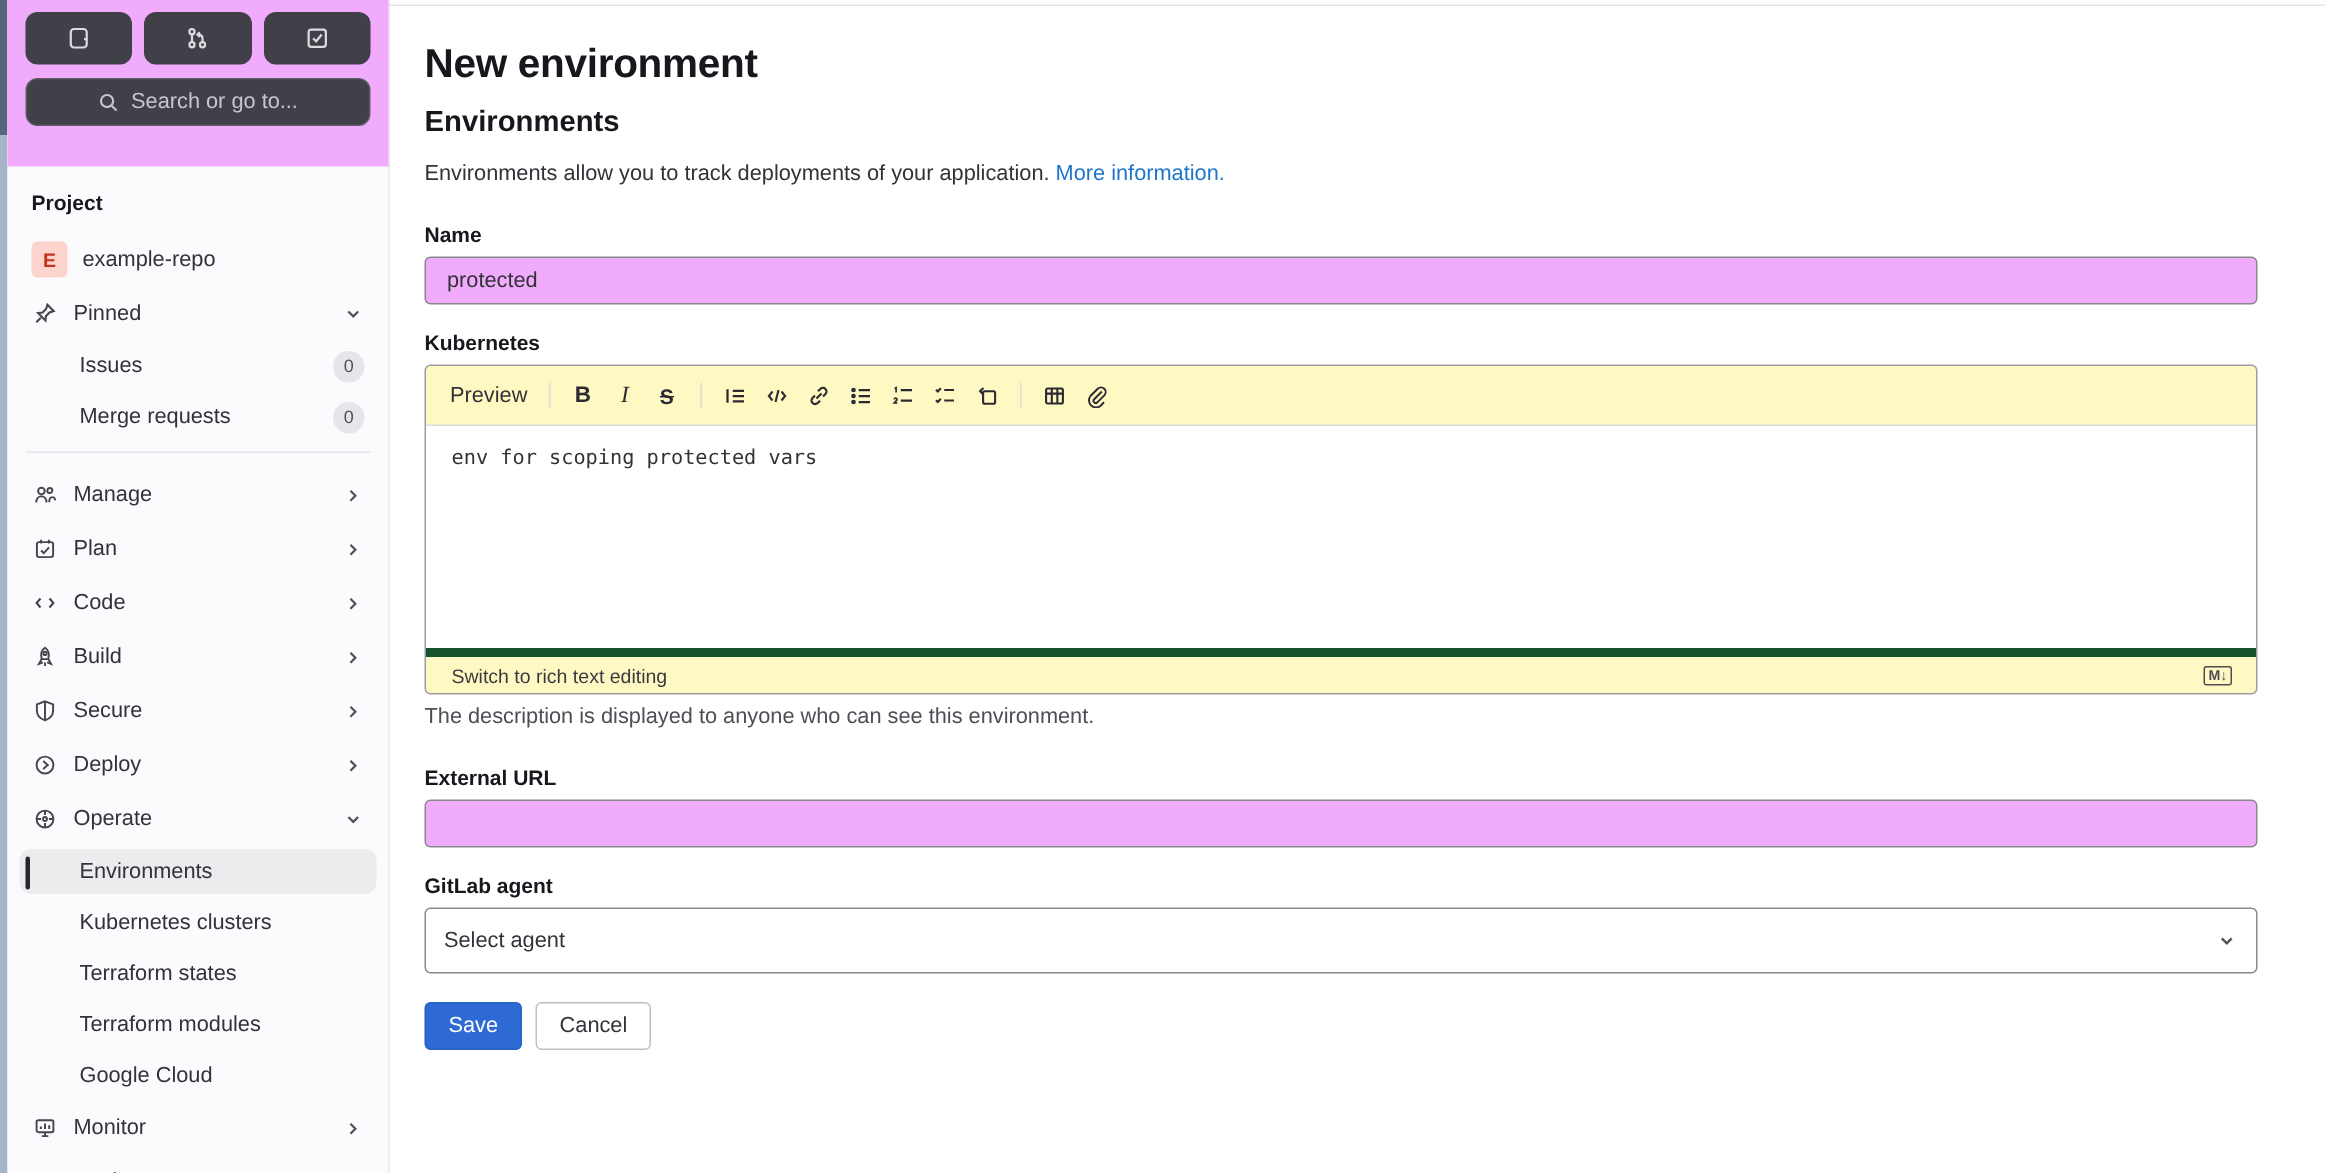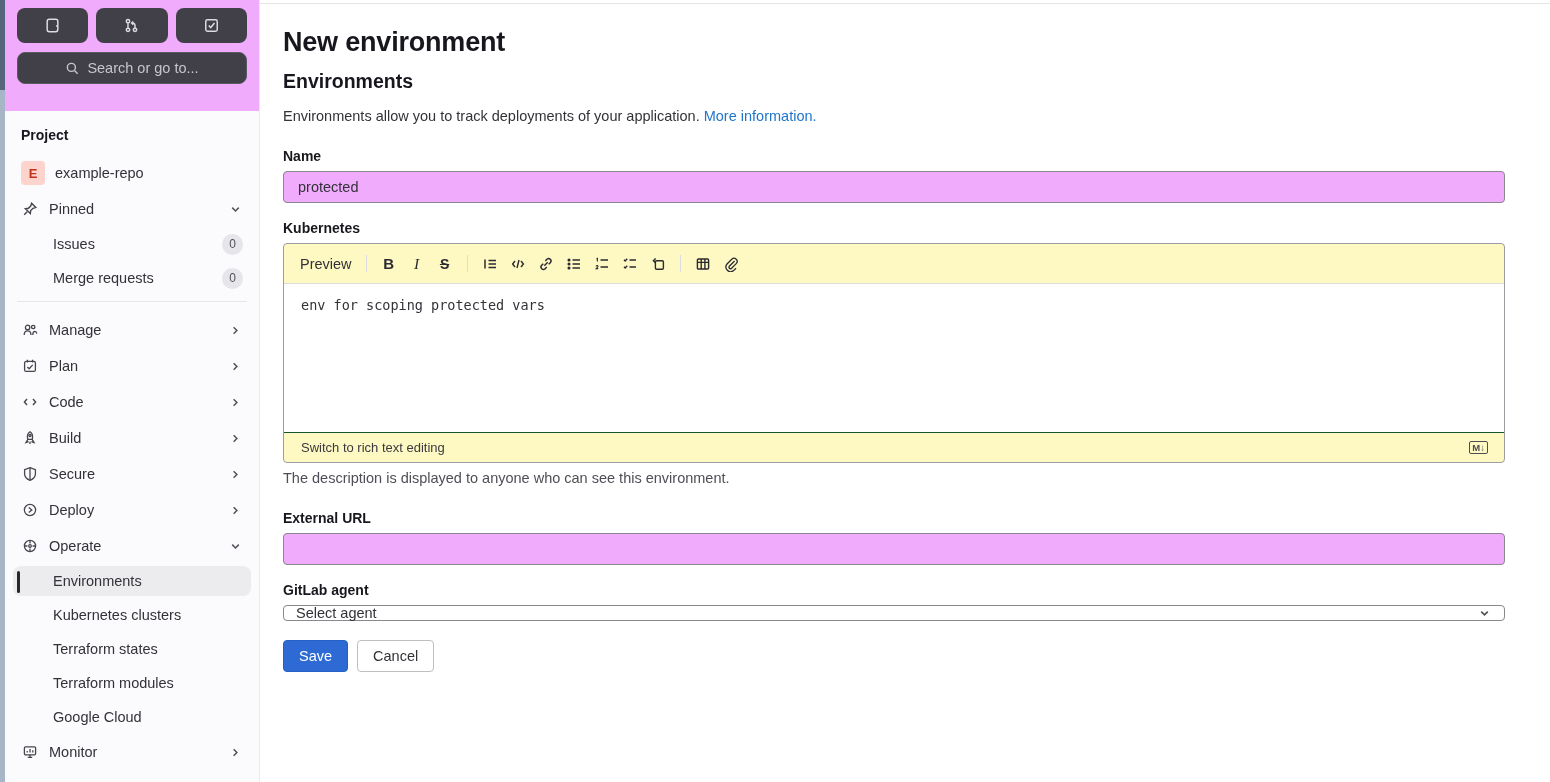--- a/index.html
+++ b/index.html
@@ -46,26 +46,26 @@
   
   .editor { border:1px solid #9d9ca2; border-radius:4px; background:#fef9c3; }
   .editor-toolbar { height:40px; display:flex; align-items:center; padding:0 8px 0 16px; border-bottom:1px solid #dcdcde; }
   .tb-text { font-size:14.5px; color:#333238; cursor:pointer; margin-right:6px; }
   .tb-sep { width:1px; height:17px; background:#dcdcde; margin:0 8px; }
   .tb-btn { width:26px; height:26px; display:flex; align-items:center; justify-content:center; color:#2b2a31; cursor:pointer; margin:0 1px; border-radius:4px; }
   .glyph-bold { font-weight:800; font-size:15px; }
   .glyph-italic { font-style:italic; font-family:"Liberation Serif",serif; font-size:15.5px; }
   .glyph-strike { text-decoration:line-through; font-size:14px; font-weight:600; }
   .editor-body { display:block; width:100%; height:148px; border:0; resize:none; outline:none; padding:13px 17px; font-family:"DejaVu Sans Mono",monospace; font-size:13.5px; color:#333238; background:#fff; }
-  .editor-footer { height:30px; border-top:1px solid #14532d; display:flex; align-items:center; justify-content:space-between; padding:0 16px 0 17px; border-radius:0 0 4px 4px; }
+  .editor-footer { height:30px; border-top:6px solid #14532d; display:flex; align-items:center; justify-content:space-between; padding:0 16px 0 17px; border-radius:0 0 4px 4px; }
   .footer-link { font-size:13px; color:#3a393f; cursor:pointer; }
   .md-icon { font-size:9.5px; font-weight:700; color:#4e4d54; border:1.5px solid #4e4d54; border-radius:2px; padding:0 2px; line-height:11px; height:13px; display:flex; align-items:center; }
   .help-text { font-size:14.5px; color:#4f4e56; margin:7px 0 0; }
 
-  .select-box { width:100%; height:16px; border:1px solid #89888d; border-radius:4px; display:flex; align-items:center; justify-content:space-between; padding:0 12px; font-size:14.5px; color:#333238; cursor:pointer; background:#fff; }
+  .select-box { width:100%; height:44px; border:1px solid #89888d; border-radius:4px; display:flex; align-items:center; justify-content:space-between; padding:0 12px; font-size:14.5px; color:#333238; cursor:pointer; background:#fff; }
 
   .actions { display:flex; gap:9px; margin-top:19px; }
   .btn { height:32px; padding:0 15px; border-radius:4px; font-size:14.5px; display:flex; align-items:center; justify-content:center; cursor:pointer; border:1px solid transparent; font-family:"Liberation Sans",sans-serif; }
   .btn-primary { background:#2d6ad4; border-color:#2560c4; color:#fff; font-weight:400; }
   .btn-default { background:#fff; border-color:#bfbfc3; color:#333238; }
 
   svg { display:block; }
 </style>
 </head>
 <body>

